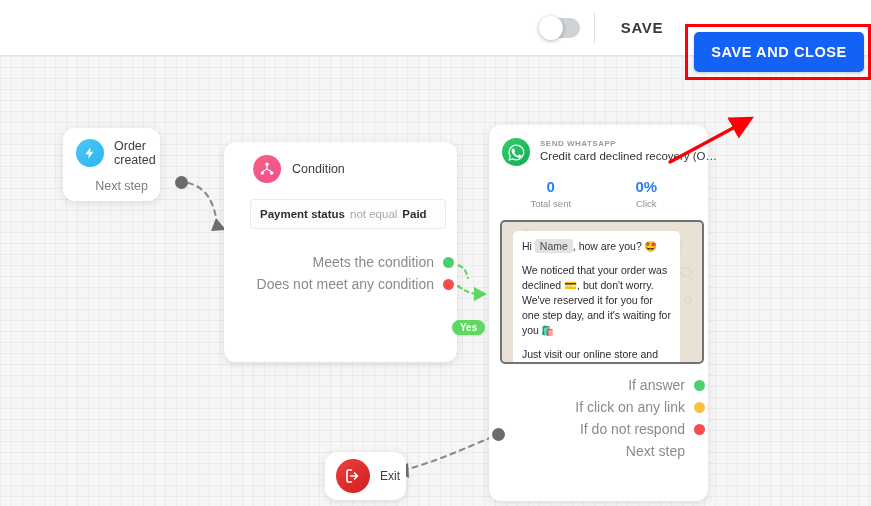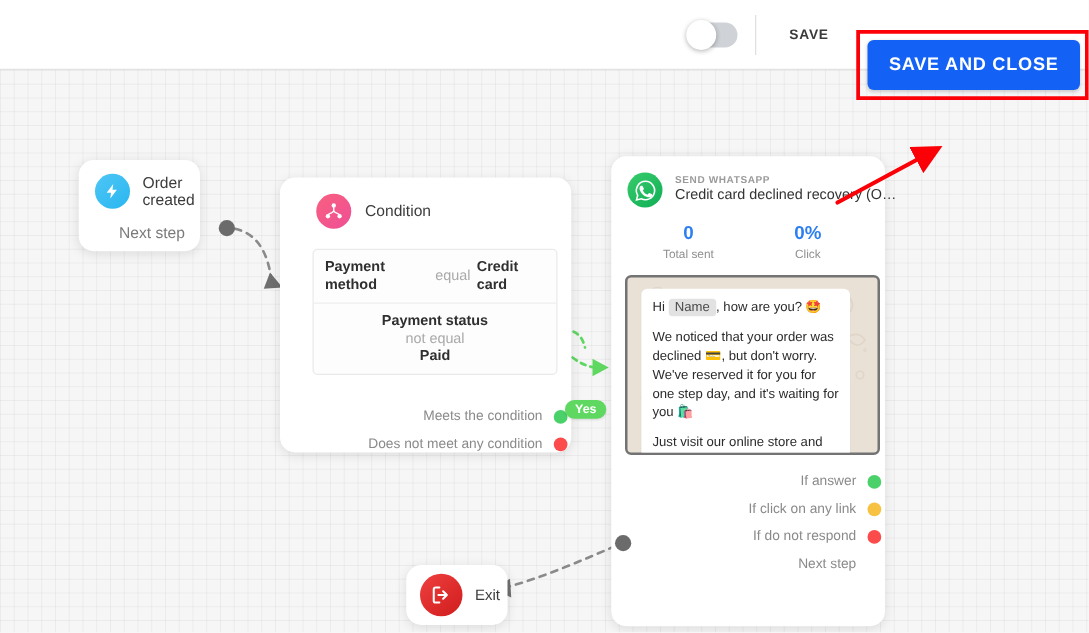--- a/index.html
+++ b/index.html
@@ -25,21 +25,21 @@
     flex:0 0 auto;
   }
   .toggle .knob{
     position:absolute;left:-1px;top:-2px;width:24px;height:24px;border-radius:50%;
     background:#ffffff;box-shadow:0 1px 4px rgba(0,0,0,.30);
   }
   .divider{width:1px;height:32px;background:#e0e0e0;margin-right:4px;}
   .save-btn{
     background:none;border:none;outline:none;cursor:pointer;
     font-family:"Liberation Sans", sans-serif;
-    font-size:11px;font-weight:700;letter-spacing:.6px;color:#3a3a3a;
+    font-size:15px;font-weight:700;letter-spacing:.6px;color:#3a3a3a;
     padding:10px 22px;
   }
   .redbox{
     border:3px solid #fb0007;box-sizing:border-box;
     padding:5px 5px 5px 7px;margin-right:0px;
     display:flex;align-items:center;height:56px;
     width:186px;justify-content:center;margin-top:48px;
   }
   .save-close-btn{
     background:#1462f5;color:#fff;border:none;outline:none;cursor:pointer;
@@ -77,21 +77,21 @@
   .cond-head{display:flex;align-items:center;padding:13px 0 0 14px;}
   .ic-condition{background:linear-gradient(140deg,#f8607f 0%,#ef4f96 100%);}
   .cond-title{font-size:12.5px;color:#3c3c3c;margin-left:11px;}
   .cond-box{margin:16px 11px 0 11px;border:1px solid #eaeaea;border-radius:4px;background:#fdfdfd;}
   .cond-row{display:flex;align-items:center;padding:7px 9px;font-size:11.5px;line-height:14px;}
   .cond-row+.cond-row{border-top:1px solid #eeeeee;flex-direction:column;}
   .c-field{color:#2f2f2f;font-weight:700;}
   .c-op{color:#a9a9a9;margin:0 5px;}
   .c-val{color:#2f2f2f;font-weight:700;}
   .out-row{display:flex;align-items:center;justify-content:flex-end;padding-right:0;height:22px;}
-  .out-label{font-size:11px;color:#8a8a8a;}
+  .out-label{font-size:14px;color:#8a8a8a;}
   .dot{width:11px;height:11px;border-radius:50%;margin-left:9px;flex:0 0 auto;}
   .dot-green{background:#4ad16a;}
   .dot-red{background:#fb4b4b;}
   .dot-yellow{background:#f7c242;}
   .cond-outs{margin-top:22px;padding-right:9px;}
   .cond-outs .out-row{margin-right:-6px;}
 
   
   #node-whatsapp{left:489px;top:69px;width:219px;height:376px;}
   .wa-head{display:flex;align-items:flex-start;padding:13px 0 0 13px;}
@@ -196,25 +196,20 @@
             <circle cx="12" cy="5" r="2.6" fill="#fff"></circle>
             <circle cx="5" cy="18" r="2.6" fill="#fff"></circle>
             <circle cx="19" cy="18" r="2.6" fill="#fff"></circle>
             <path d="M12 7.5 V11 M12 11 C12 14 7 14 6 15.6 M12 11 C12 14 17 14 18 15.6" stroke="#fff" stroke-width="1.7" fill="none" stroke-linecap="round"></path>
           </svg>
         </div>
         <div class="cond-title">Condition</div>
       </div>
 
       <div class="cond-box">
-        <div class="cond-row">
-          <span class="c-field">Payment method</span>
-          <span class="c-op">equal</span>
-          <span class="c-val">Credit card</span>
-        </div>
         <div class="cond-row">
           <span class="c-field">Payment status</span>
           <span class="c-op">not equal</span>
           <span class="c-val">Paid</span>
         </div>
       </div>
 
       <div class="cond-outs">
         <div class="out-row">
           <span class="out-label">Meets the condition</span>

